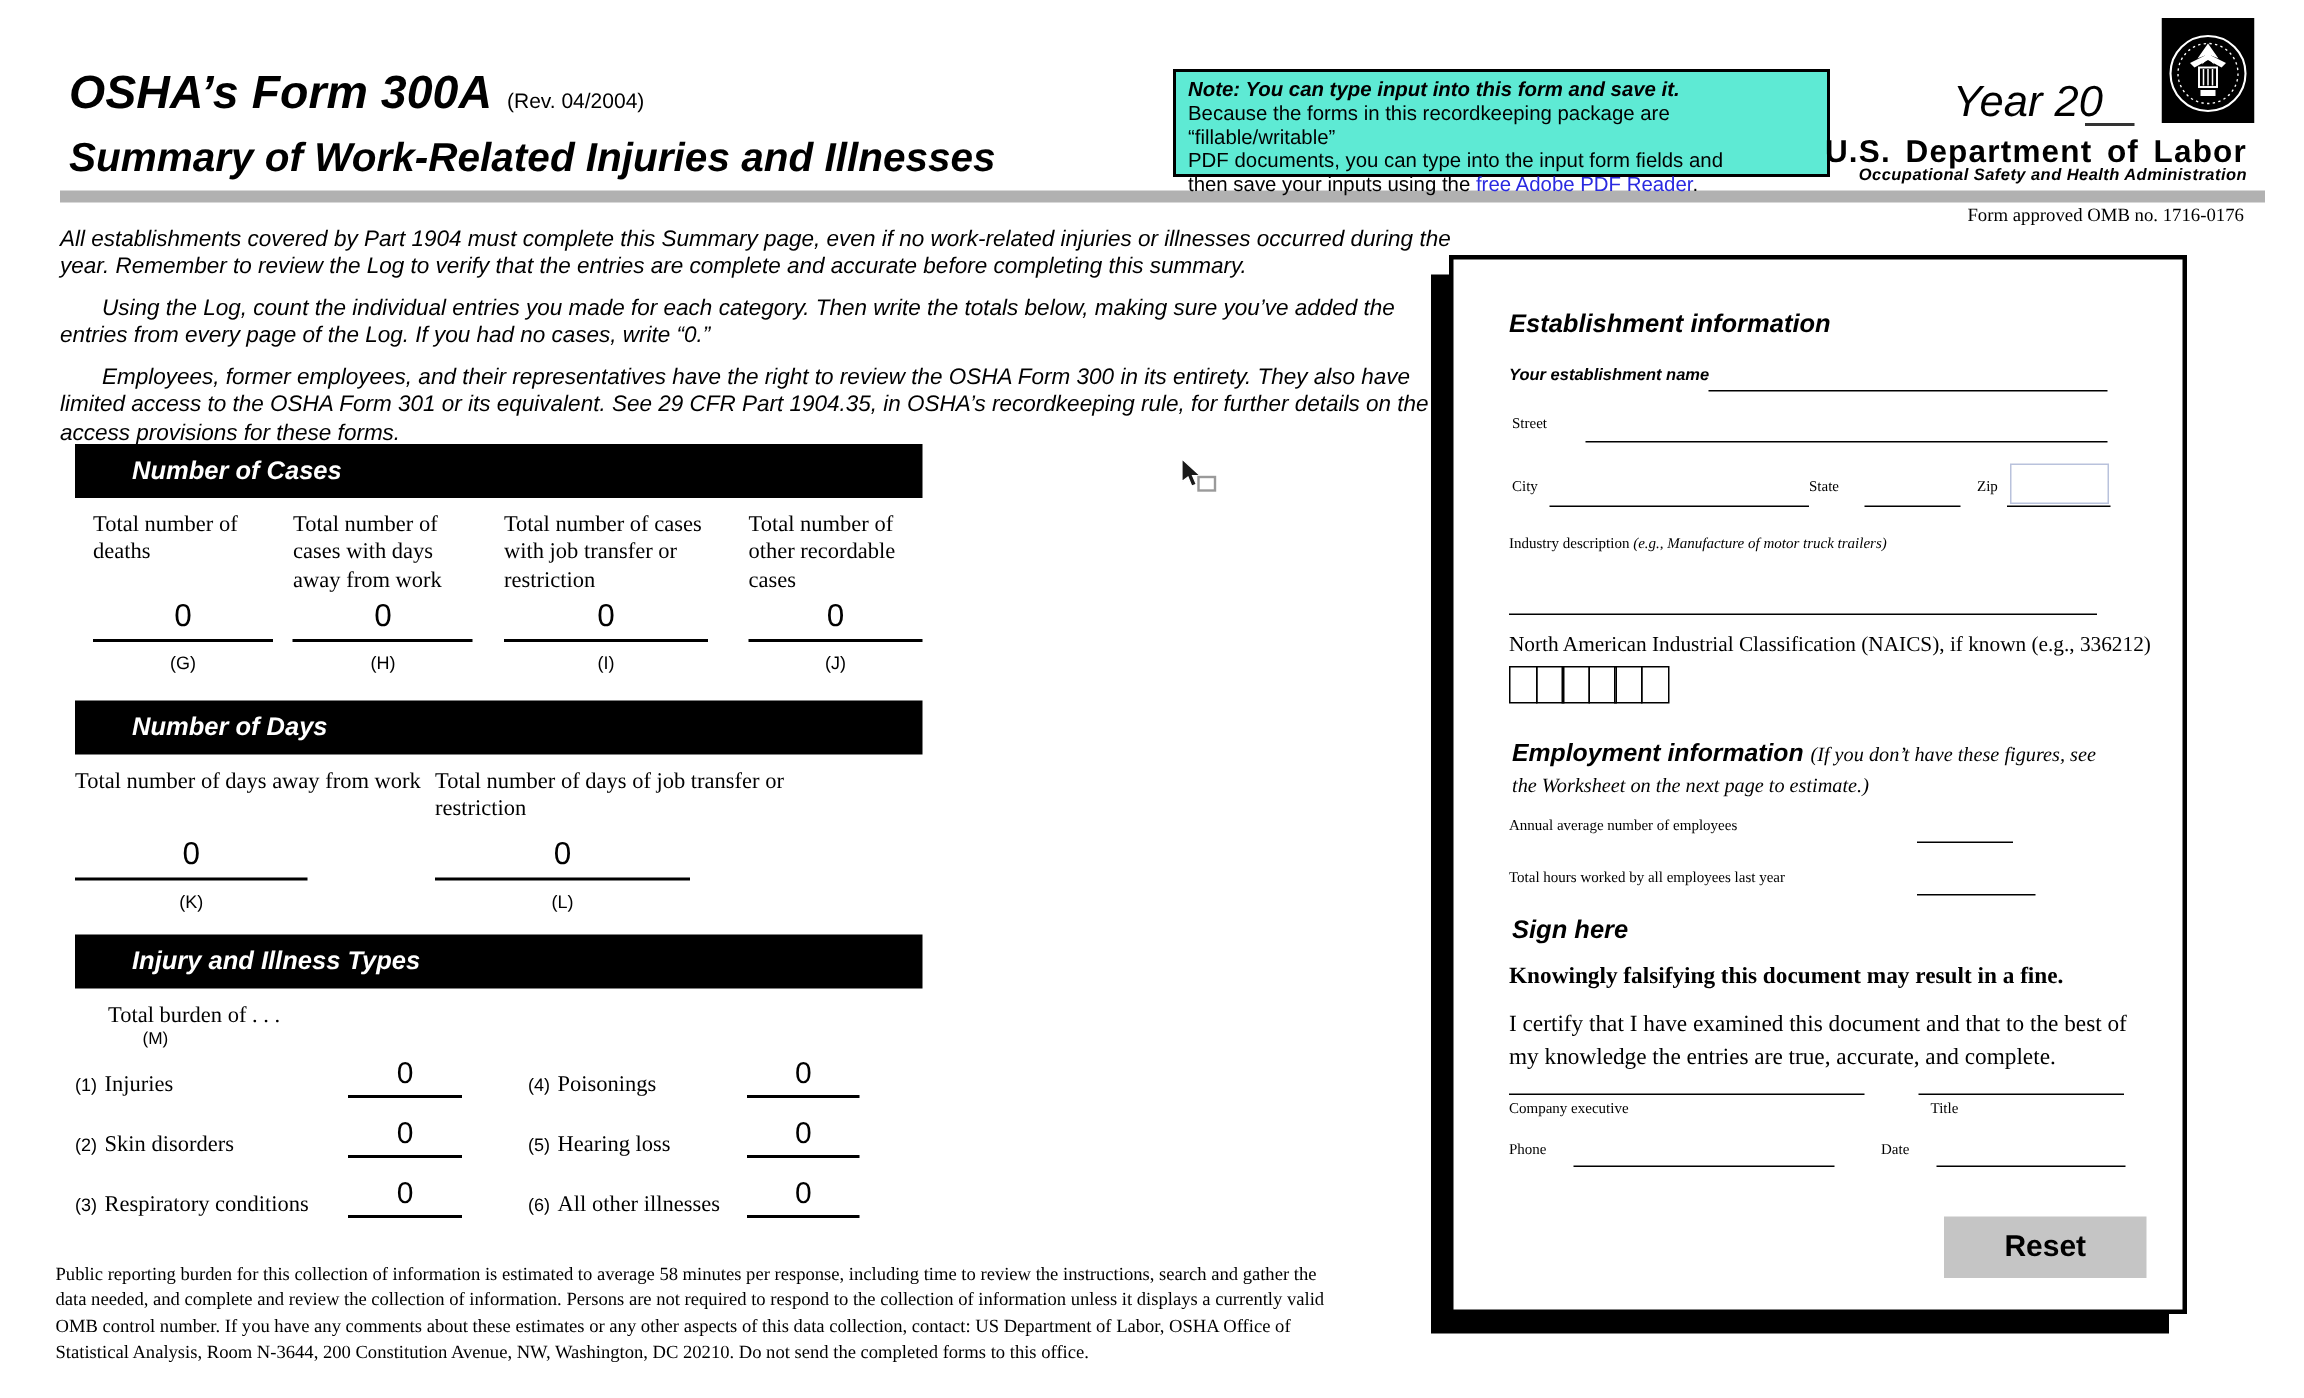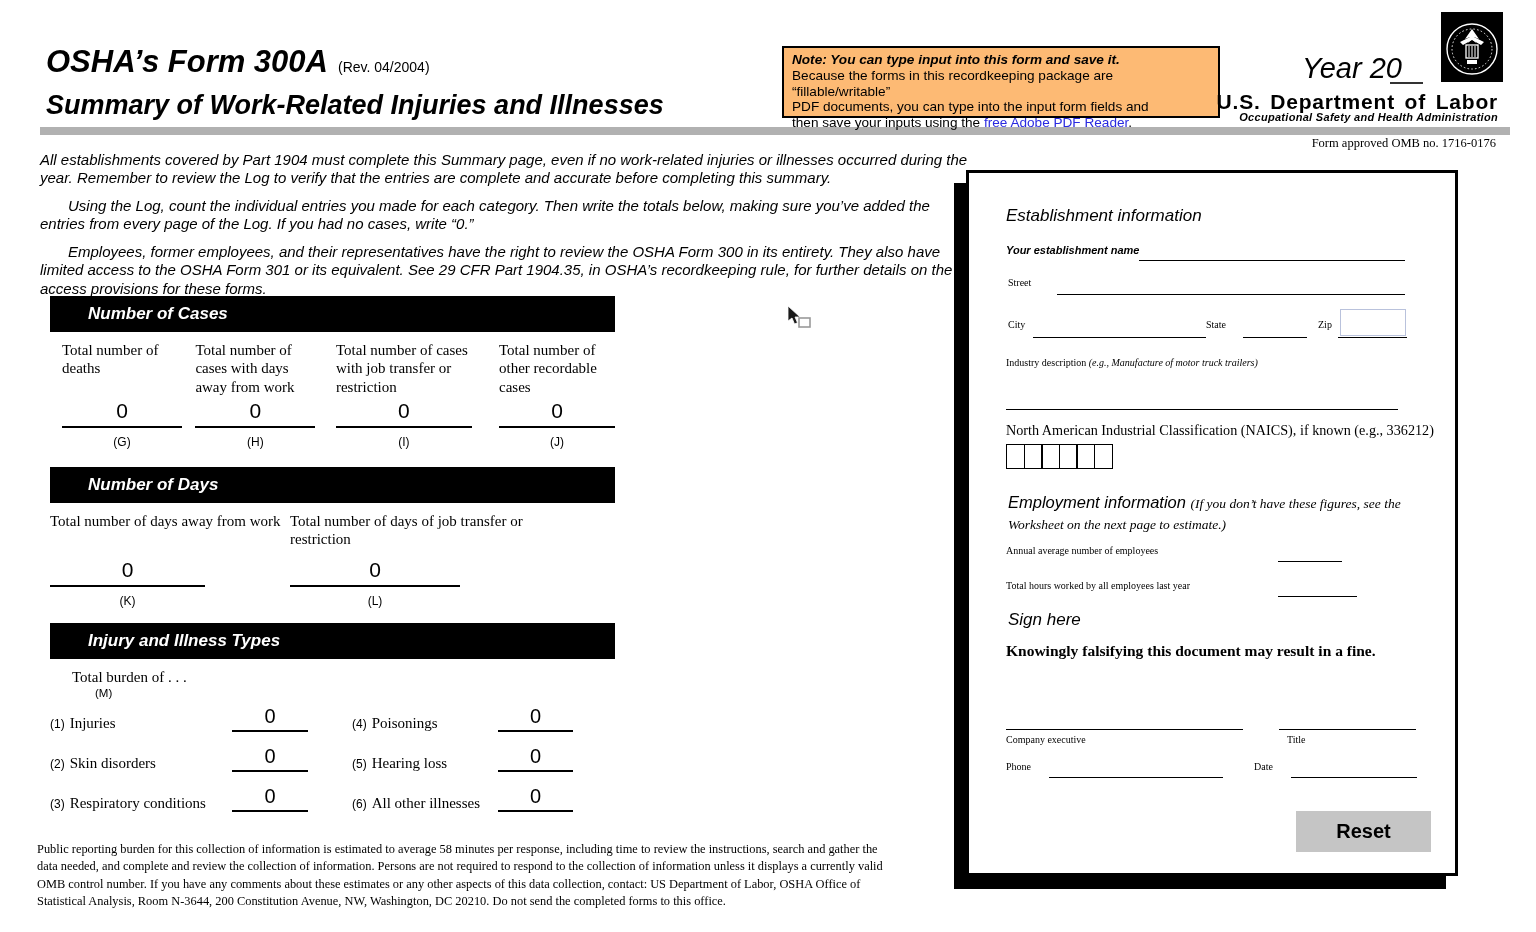--- a/index.html
+++ b/index.html
@@ -11,21 +11,21 @@
   }
   .serif { font-family:"Liberation Serif","DejaVu Serif",serif; }
 
   
   .form-title { position:absolute; left:46px; top:44px; font-size:31px; font-weight:bold; font-style:italic; }
   .form-title .rev { font-size:14px; font-weight:normal; font-style:normal; margin-left:10px; }
   .form-subtitle { position:absolute; left:46px; top:90px; font-size:27px; font-weight:bold; font-style:italic; }
   .divider-bar { position:absolute; left:40px; top:127px; width:1470px; height:8px; background:#b1b1b1; }
   .omb-note { position:absolute; right:40px; top:136px; font-size:12.5px; font-family:"Liberation Serif","DejaVu Serif",serif; }
 
-  .note-box { position:absolute; left:782px; top:46px; width:438px; height:72px; border:2px solid #000; padding:4px 8px; font-size:13.6px; line-height:1.16; background:#fdba74; }
+  .note-box { position:absolute; left:782px; top:46px; width:438px; height:72px; border:2px solid #000; padding:4px 8px; font-size:13.6px; line-height:1.16; background:#5eead4; }
   .nb-bold { font-weight:bold; font-style:italic; }
   .link { color:#2a2ae0; cursor:pointer; }
 
   .year-label { position:absolute; left:1302px; top:52px; font-size:29px; font-style:italic; }
   .year-blank { position:absolute; left:1390px; top:60px; width:33px; height:24px; border-bottom:2.5px solid #333; }
   .dol-title { position:absolute; right:38px; top:90px; font-size:21px; font-weight:bold; letter-spacing:0.8px; word-spacing:3px; }
   .dol-subtitle { position:absolute; right:38px; top:111px; font-size:11px; font-weight:bold; font-style:italic; letter-spacing:0.3px; }
   .dol-logo { position:absolute; left:1441px; top:12px; width:62px; height:70px; }
 
   
@@ -65,21 +65,21 @@
   .t-label { font-family:"Liberation Serif","DejaVu Serif",serif; }
   .t-value { font-size:20px; text-align:center; border-bottom:2px solid #000; padding-bottom:2px; }
 
   
   .post-note { position:absolute; left:40px; top:820px; width:870px; font-size:14px; font-weight:bold; font-style:italic; }
   .burden { position:absolute; left:37px; top:841px; width:848px; font-size:12.4px; line-height:1.4; font-family:"Liberation Serif","DejaVu Serif",serif; }
 
   
   .panel { position:absolute; left:966px; top:170px; width:492px; height:706px; background:#fff; border:3px solid #000; box-shadow:-12px 13px 0 0 #000; }
   .panel .abs { position:absolute; }
-  .p-head { font-size:17px; font-weight:normal; font-style:italic; }
+  .p-head { font-size:17px; font-weight:bold; font-style:italic; }
   .p-small-head { font-size:11px; font-weight:bold; font-style:italic; }
   .p-serif { font-family:"Liberation Serif","DejaVu Serif",serif; font-size:10px; }
   .u-line { border-bottom:1.5px solid #000; height:1px; }
   .zip-box { border:1.5px solid #b9c2dc; background:#fff; }
   .naics-boxes { display:flex; }
   .naics-cell { width:19px; height:25px; border:1.5px solid #000; margin-left:-1.5px; }
   .naics-cell:first-child { margin-left:0; }
   .emp-note { font-family:"Liberation Serif","DejaVu Serif",serif; font-style:italic; font-size:13.5px; }
   .warning { font-family:"Liberation Serif","DejaVu Serif",serif; font-size:15.5px; font-weight:bold; }
   .certify { font-family:"Liberation Serif","DejaVu Serif",serif; font-size:15.5px; line-height:1.45; }
@@ -237,20 +237,21 @@
     </div>
 
     <div class="abs p-serif" style="left:37px; top:372px;">Annual average number of employees</div>
     <div class="abs u-line" style="left:309px; top:388px; width:64px;"></div>
 
     <div class="abs p-serif" style="left:37px; top:407px;">Total hours worked by all employees last year</div>
     <div class="abs u-line" style="left:309px; top:423px; width:79px;"></div>
 
     <div class="abs p-head" style="left:39px; top:437px;">Sign here</div>
     <div class="abs warning" style="left:37px; top:469px;">Knowingly falsifying this document may result in a fine.</div>
+    <div class="abs certify" style="left:37px; top:499px; width:414px;">I certify that I have examined this document and that to the best of my knowledge the entries are true, accurate, and complete.</div>
 
     <div class="abs u-line" style="left:37px; top:556px; width:237px;"></div>
     <div class="abs u-line" style="left:310px; top:556px; width:137px;"></div>
     <div class="abs p-serif" style="left:37px; top:561px;">Company executive</div>
     <div class="abs p-serif" style="left:318px; top:561px;">Title</div>
 
     <div class="abs p-serif" style="left:37px; top:588px;">Phone</div>
     <div class="abs u-line" style="left:80px; top:604px; width:174px;"></div>
     <div class="abs p-serif" style="left:285px; top:588px;">Date</div>
     <div class="abs u-line" style="left:322px; top:604px; width:126px;"></div>

